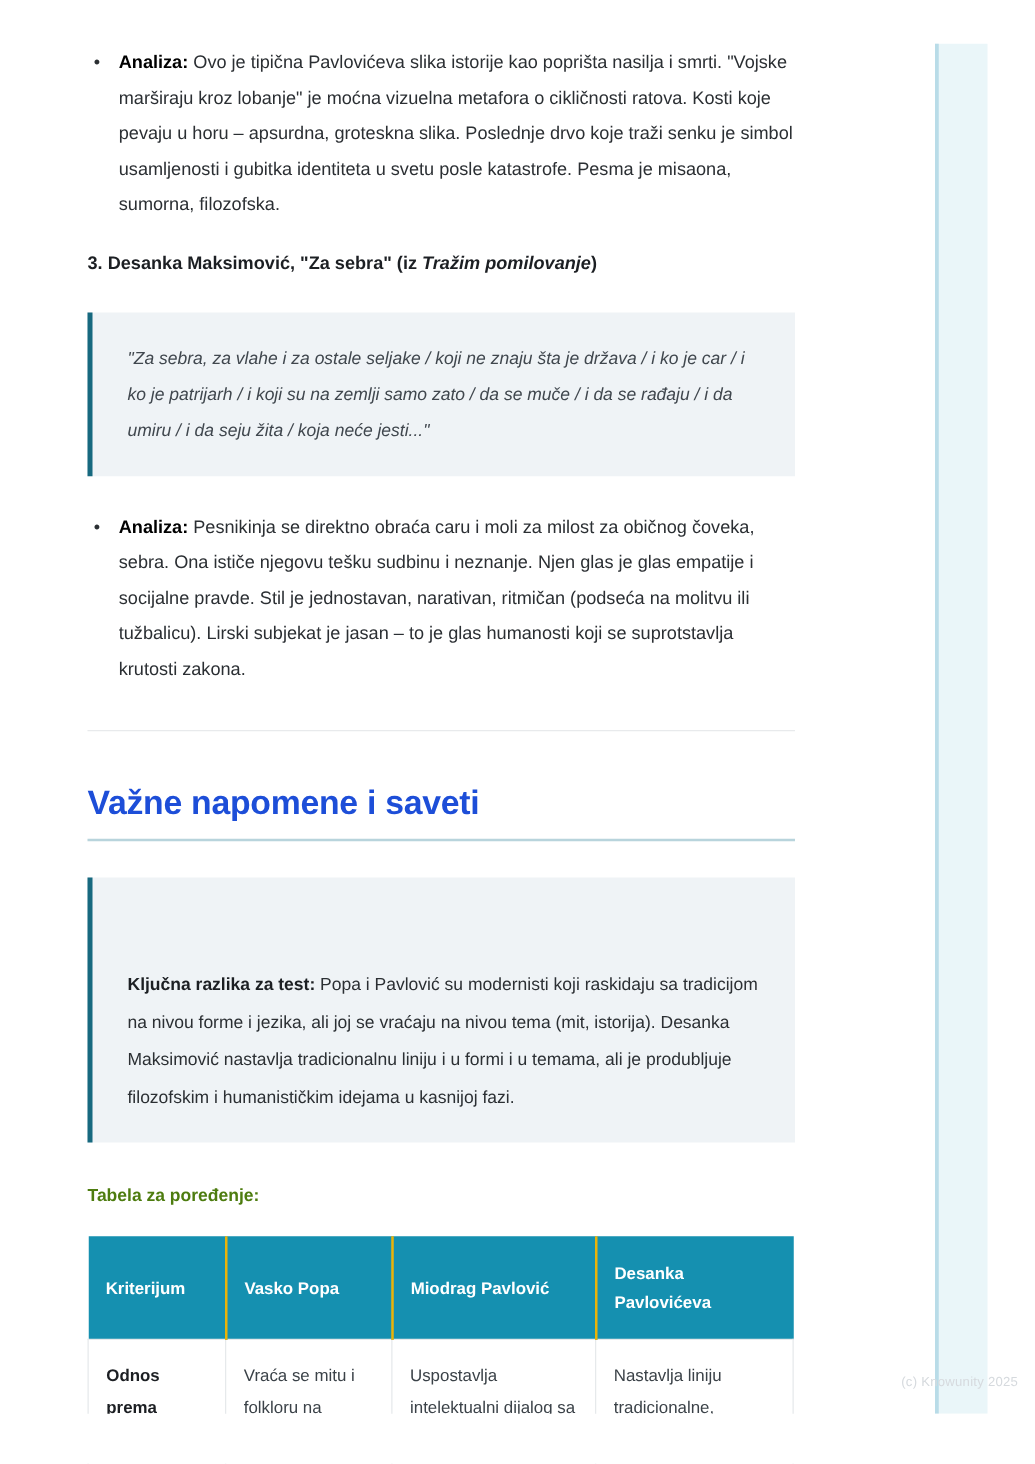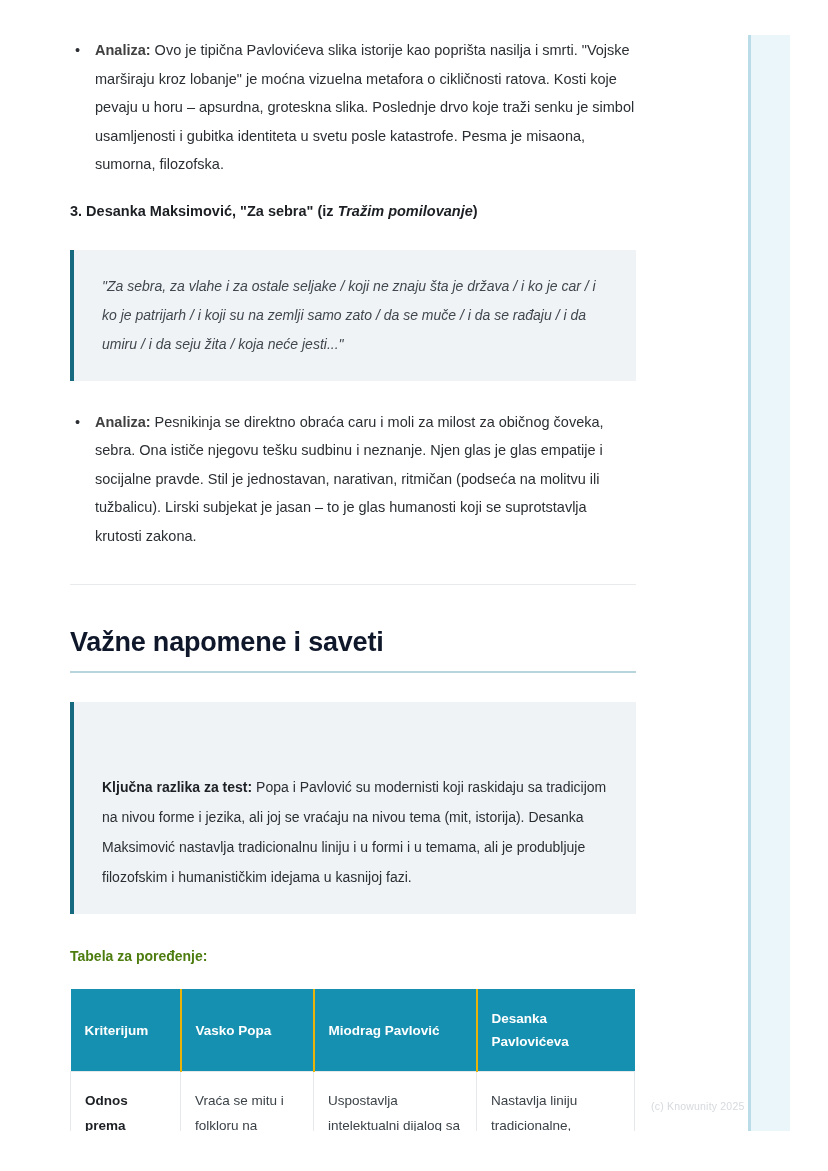--- a/index.html
+++ b/index.html
@@ -55,21 +55,21 @@
     color: #2b2f33;
   }
   .bullet-item .dot {
     position: absolute;
     left: 5px;
     top: 0;
     font-size: 14.5px;
     line-height: 28.5px;
     color: #2b2f33;
   }
-  .bullet-item b { font-weight: 700; color: #404040; text-align: center; }
+  .bullet-item b { font-weight: 700; color: #000000; text-align: center; }
 
   
   .sub-heading {
     font-size: 14.5px;
     line-height: 24px;
     font-weight: 700;
     color: #1c1f23;
   }
   .sub-heading i { font-weight: 700; text-align: center; }
 
@@ -101,21 +101,21 @@
   
   .hr-light {
     height: 1px;
     background: #e8eaec;
     border: 0;
   }
   .section-heading {
     font-size: 27px;
     line-height: 34px;
     font-weight: 700;
-    color: #0f172a;
+    color: #1d4ed8;
     letter-spacing: -0.2px;
   }
   .heading-underline {
     height: 2px;
     background: #b8d4dc;
   }
 
   
   .table-label {
     font-size: 14px;
@@ -156,21 +156,21 @@
   }
   .cmp-table tr.alt td { background: #f7f8f9; }
   .cmp-table col.c1 { width: 110px; }
   .cmp-table col.c2 { width: 133px; }
   .cmp-table col.c3 { width: 163px; }
   .cmp-table col.c4 { width: 158px; }
 
   
   .watermark {
     position: absolute;
-    left: 651px;
+    left: 721px;
     top: 1100px;
     font-size: 10.5px;
     color: #d6dade;
     letter-spacing: 0.2px;
     white-space: nowrap;
   }
 
   
   .bottom-mask {
     position: absolute;

